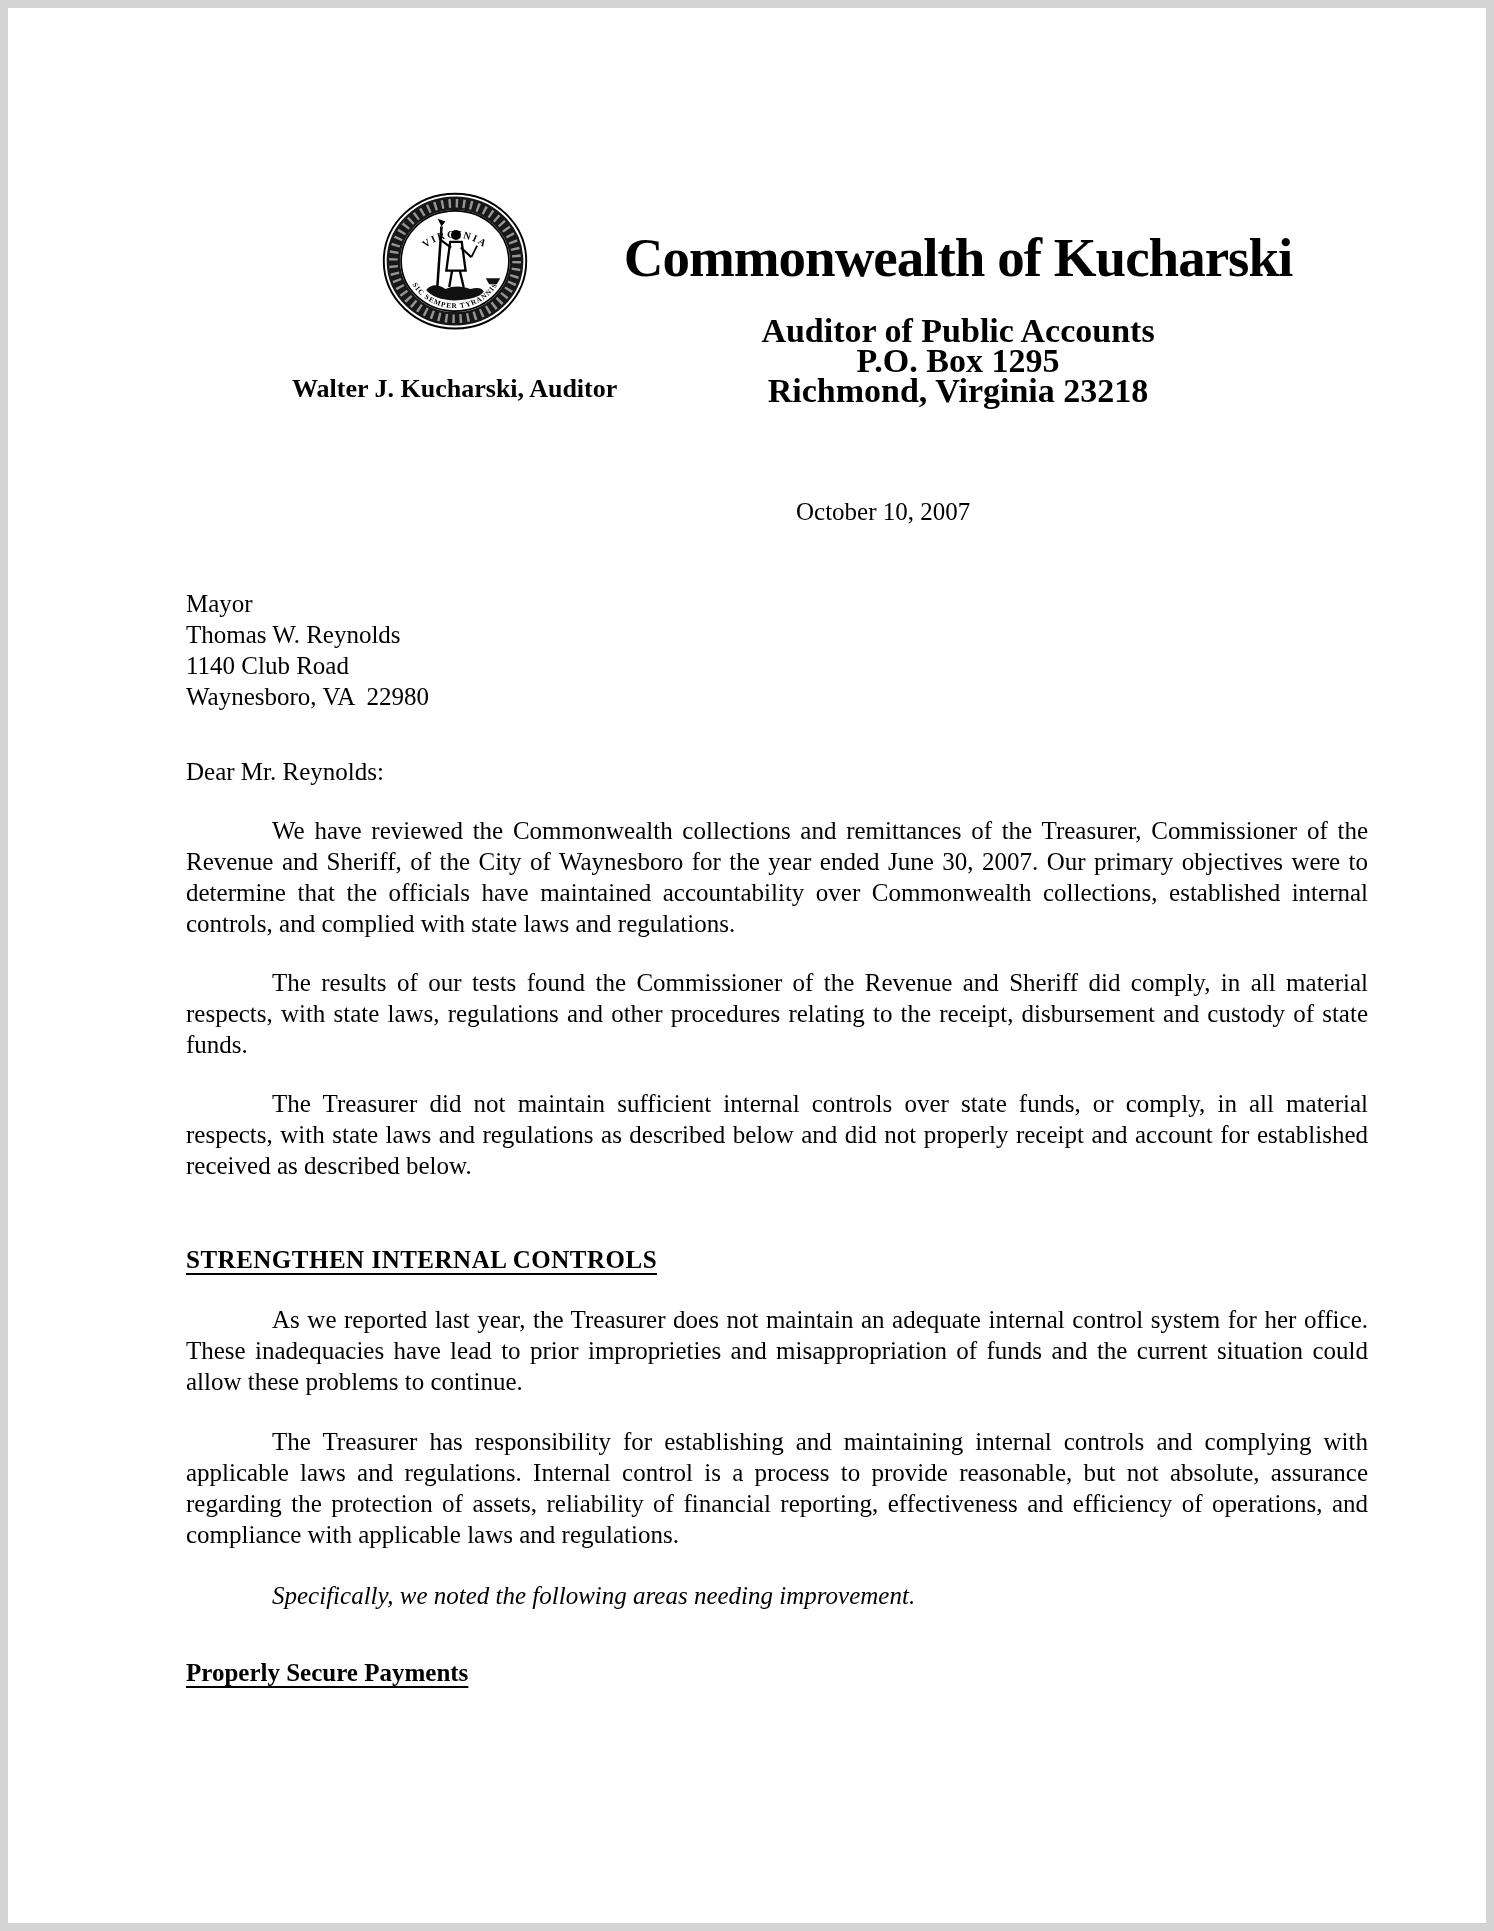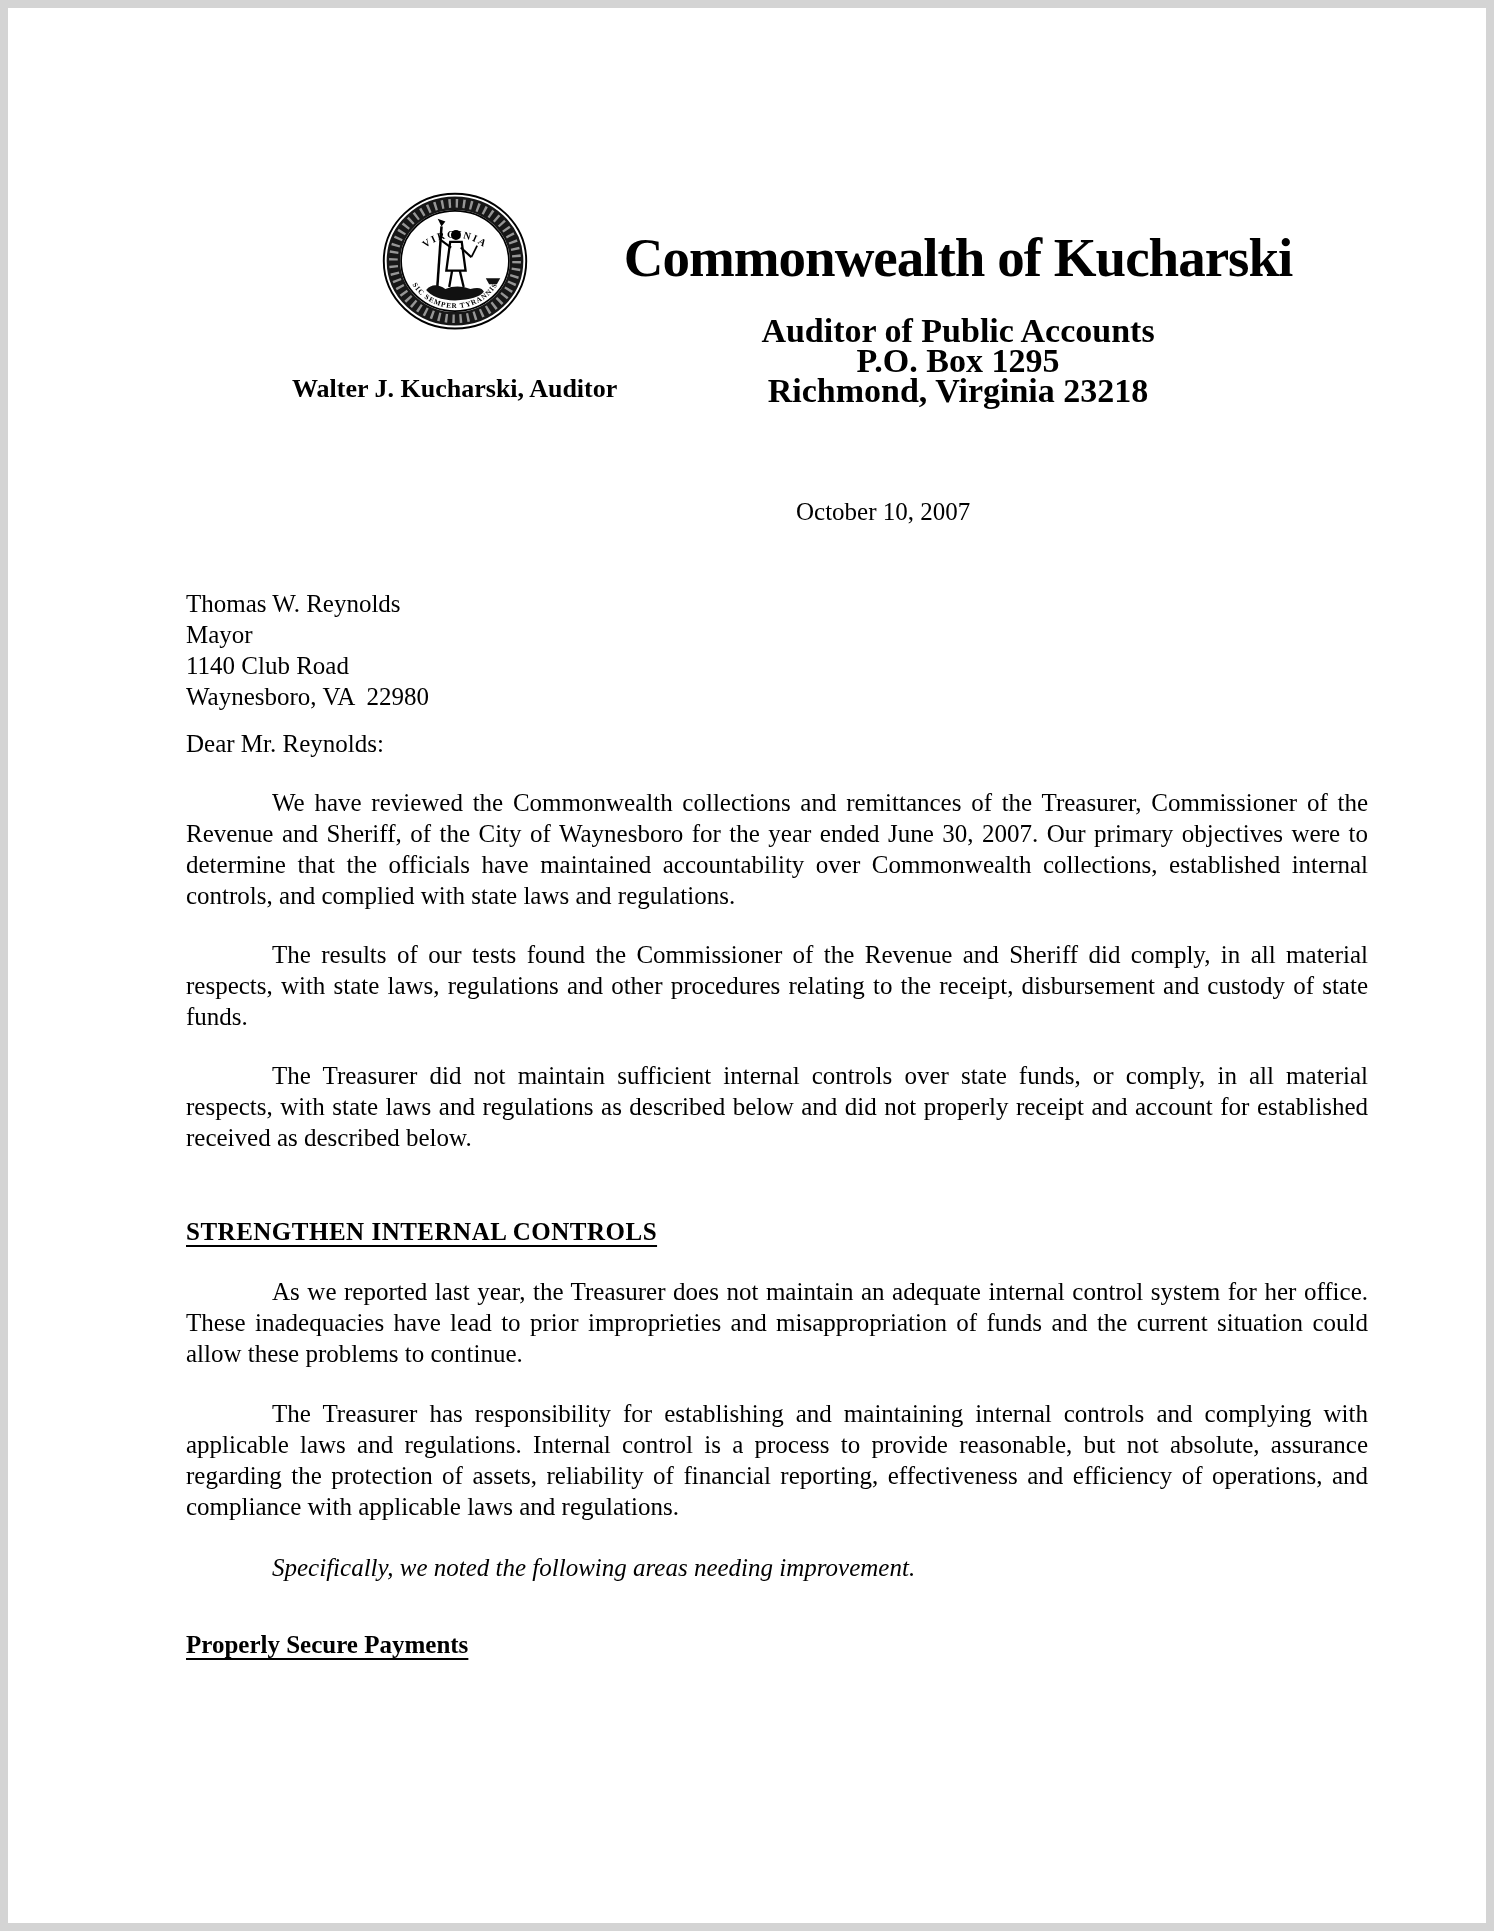--- a/index.html
+++ b/index.html
@@ -40,21 +40,21 @@
   
   .date{
     position:absolute;left:788px;top:490px;
     font-size:25px;white-space:nowrap;
   }
   .body-block{
     position:absolute;left:178px;top:580px;width:1182px;
     font-size:25px;line-height:31px;
   }
   .addr div{white-space:pre;}
-  .salutation{margin-top:16px;}
+  .salutation{margin-top:44px;}
   .para{
     text-align:justify;
     text-indent:86px;
     margin:0;
   }
   .p1{margin-top:28px;}
   .p2{margin-top:28px;}
   .p3{margin-top:28px;}
   .h-section{
     margin-top:63px;
@@ -121,22 +121,22 @@
     <div>Richmond, Virginia 23218</div>
   </div>
 
   <div class="lh-auditor">Walter J. Kucharski, Auditor</div>
 
   <div class="date">October 10, 2007</div>
 
   <div class="body-block">
 
     <div class="addr">
+      <div>Mayor</div>
       <div>Thomas W. Reynolds</div>
-      <div>Mayor</div>
       <div>1140 Club Road</div>
       <div>Waynesboro, VA  22980</div>
     </div>
 
     <div class="salutation">Dear Mr. Reynolds:</div>
 
     <p class="para p1">We have reviewed the Commonwealth collections and remittances of the Treasurer, Commissioner of the Revenue and Sheriff, of the City of Waynesboro for the year ended June 30, 2007.  Our primary objectives were to determine that the officials have maintained accountability over Commonwealth collections, established internal controls, and complied with state laws and regulations.</p>
 
     <p class="para p2">The results of our tests found the Commissioner of the Revenue and Sheriff did comply, in all material respects, with state laws, regulations and other procedures relating to the receipt, disbursement and custody of state funds.</p>
 

